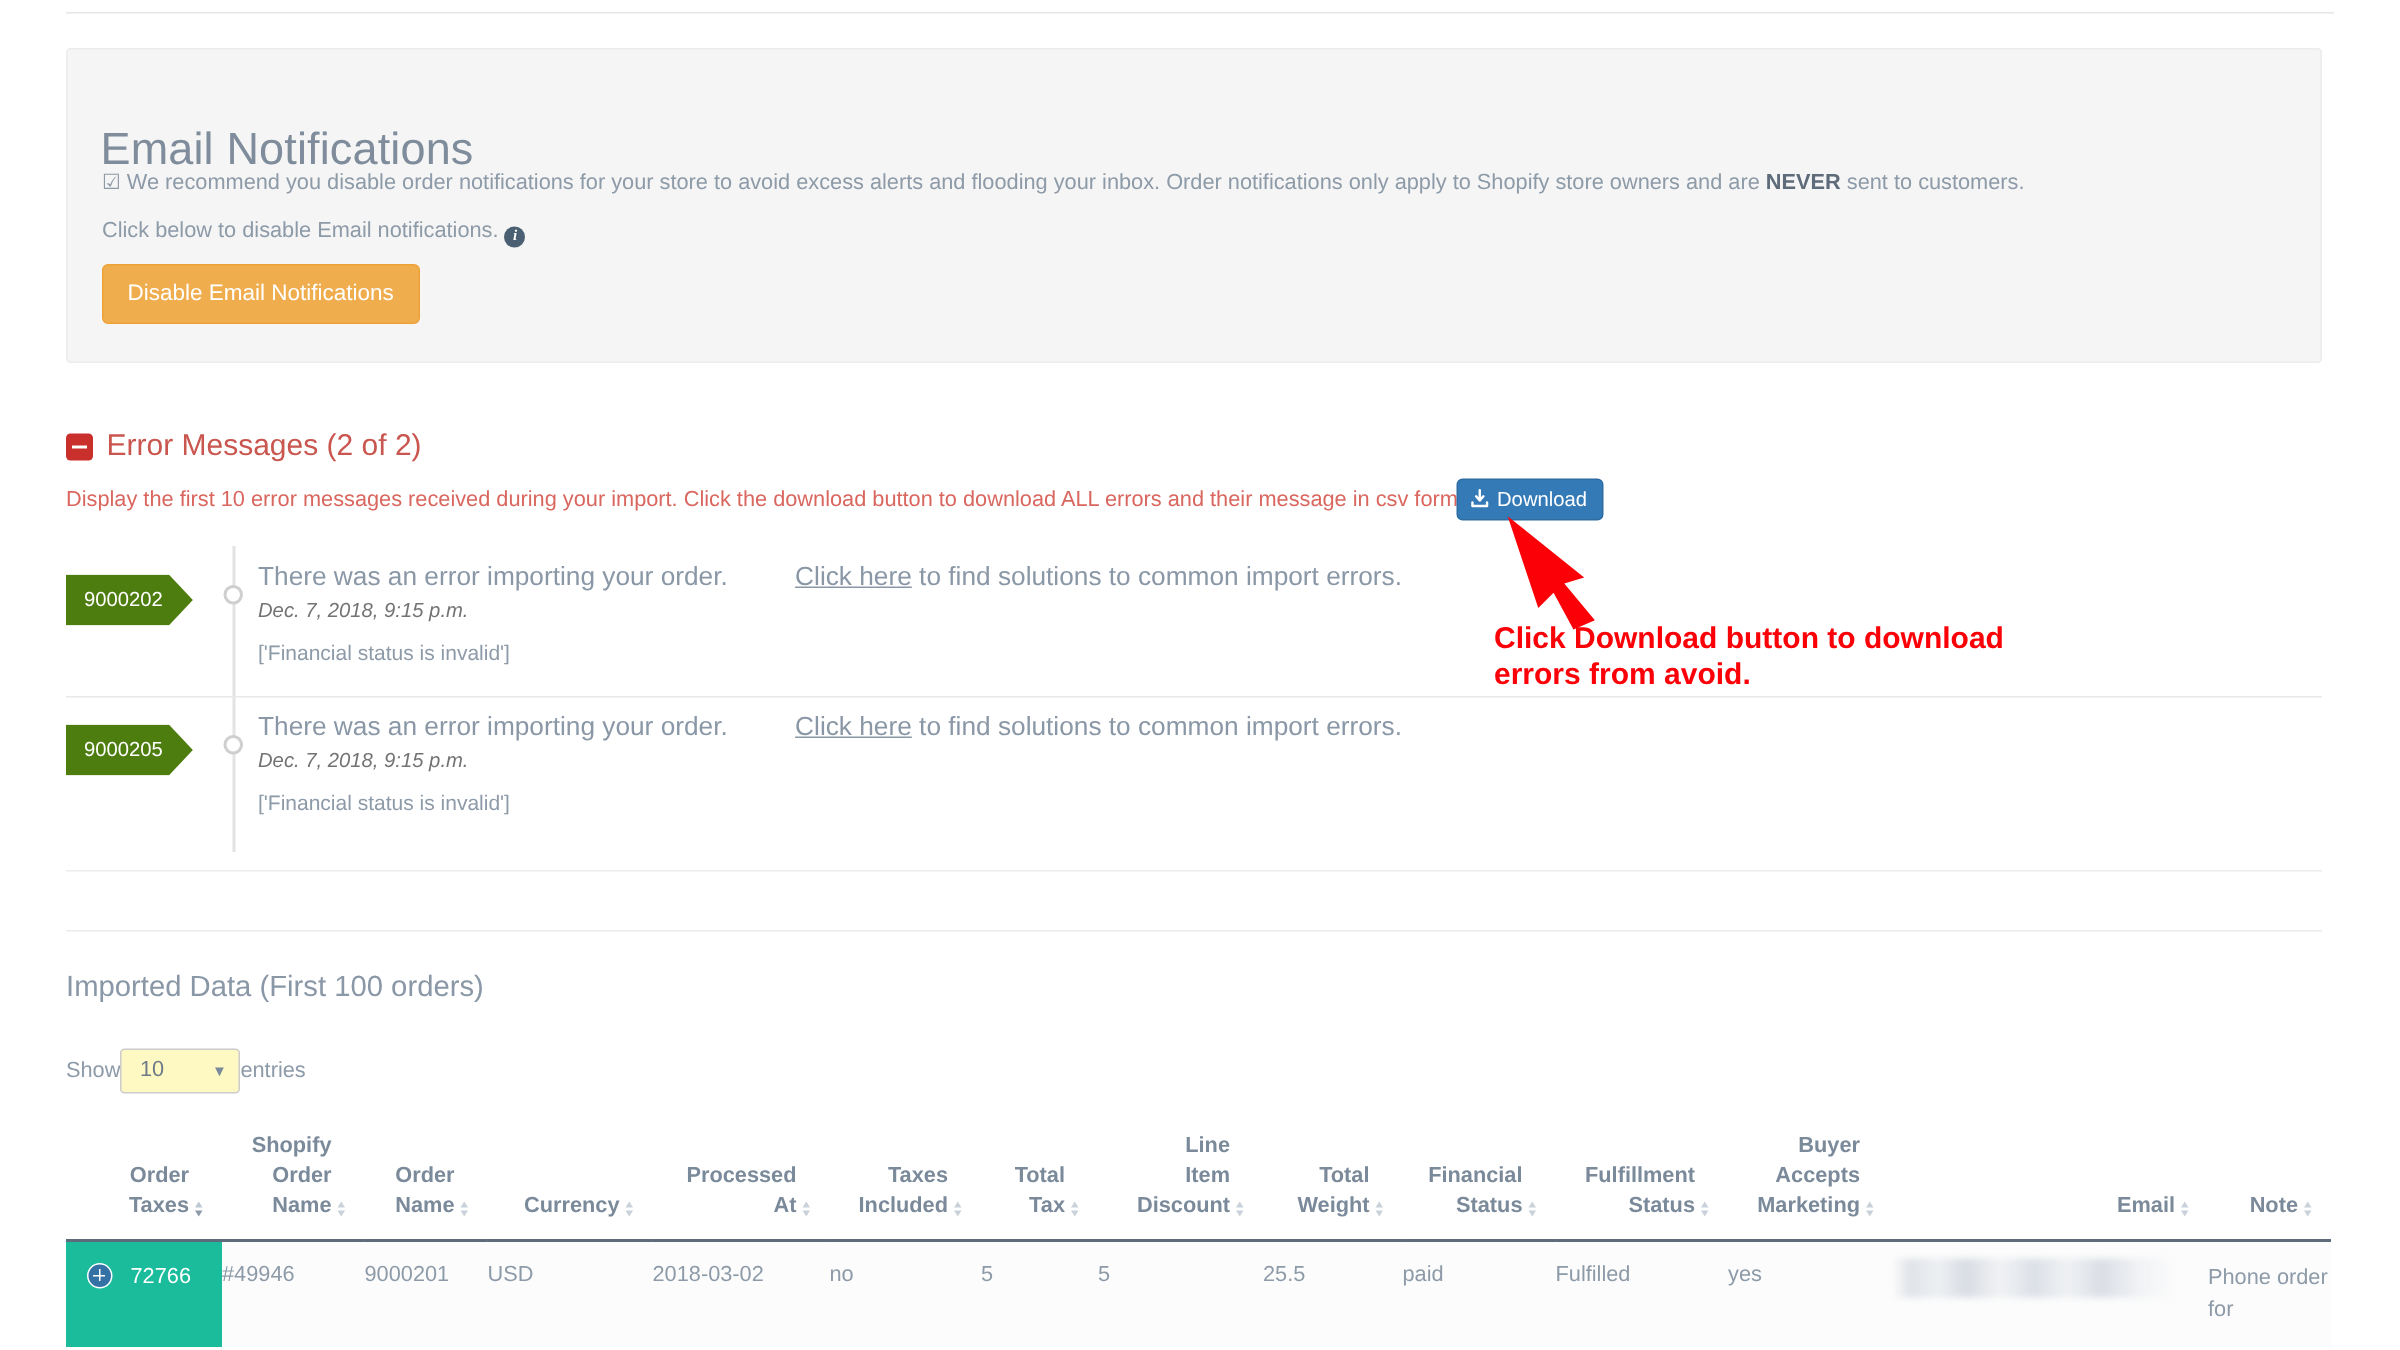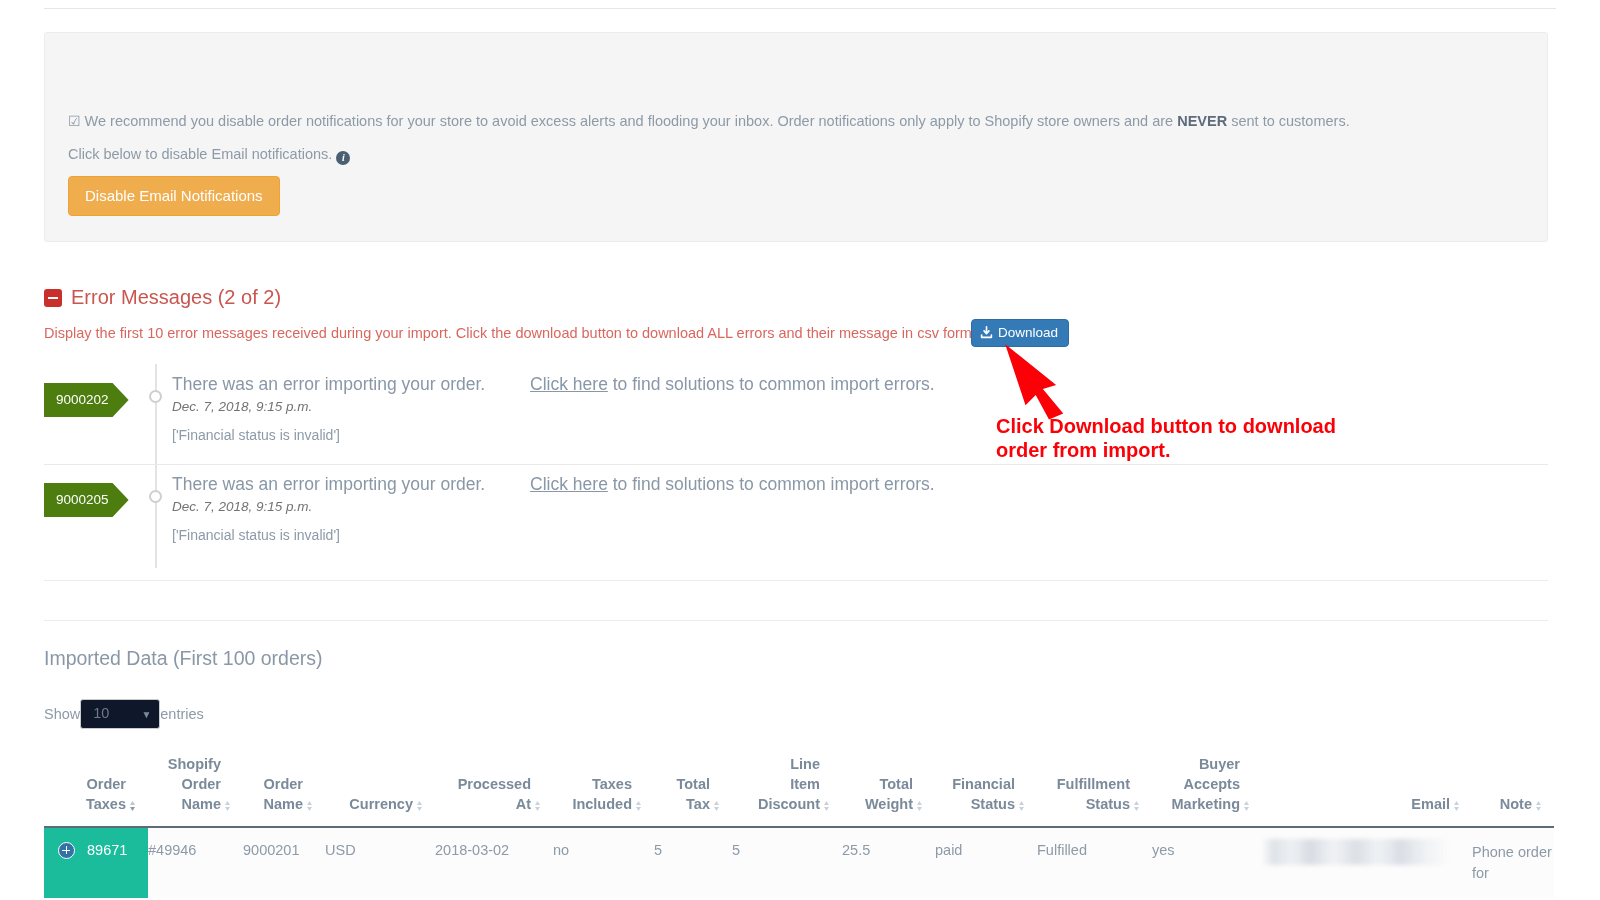--- a/index.html
+++ b/index.html
@@ -301,21 +301,21 @@
     gap: 0;
     font-size: 14.5px;
     color: #8d9aa8;
   }
   .sel-wrap {
     position: relative;
     width: 80px;
     height: 30px;
     border: 1px solid #ccc;
     border-radius: 3px;
-    background: #0f172a;
+    background: #fef9c3;
     box-sizing: border-box;
   }
   .sel-val {
     position: absolute;
     left: 12px;
     top: 5px;
     font-size: 14.5px;
     color: #6d7a88;
   }
   .sel-caret {
@@ -436,20 +436,21 @@
   .note-cell { line-height: 21px; }
 </style>
 </head>
 <body>
 
 <div class="page">
 
   <div class="top-rule"></div>
 
   <section class="email-panel">
+    <h1 class="email-title">Email Notifications</h1>
 
     <div class="email-line1">
       <span class="chk">☑</span><span>We recommend you disable order notifications for your store to avoid excess alerts and flooding your inbox. Order notifications only apply to Shopify store owners and are </span><b>NEVER</b><span> sent to customers.</span>
     </div>
 
     <div class="email-line2">
       <span>Click below to disable Email notifications.</span><span class="info-icon">i</span>
     </div>
 
     <button class="btn-disable">Disable Email Notifications</button>
@@ -493,21 +494,21 @@
         <div class="tl-detail">['Financial status is invalid']</div>
       </div>
     </div>
   </div>
 
   <svg class="annot-arrow" viewBox="0 0 150 80">
     <path d="M6 6 L56 46 L43 50 L63 74 L49 80 L36 56 L26 66 Z" fill="#fb0007" transform="translate(-1,-2) scale(1.02)"></path>
   </svg>
   <div class="annot-text">
     <div>Click Download button to download</div>
-    <div>order from import.</div>
+    <div>errors from avoid.</div>
   </div>
 
   <div class="rule2"></div>
   <div class="rule3"></div>
 
   <h2 class="imp-title">Imported Data (First 100 orders)</h2>
 
   <div class="length-ctl">
     <span>Show</span>
     <span class="sel-wrap">
@@ -648,21 +649,21 @@
             <svg class="sort" viewBox="0 0 11 14">
               <path d="M3 6 L5.5 2 L8 6 Z" fill="#c9d2db"></path>
                 <path d="M3 8 L5.5 12 L8 8 Z" fill="#c9d2db"></path>
             </svg>
           </th>
         </tr>
       </thead>
       <tbody>
         <tr>
           <td class="first">
-            <span class="plus-ico"></span><span>89671</span>
+            <span class="plus-ico"></span><span>72766</span>
           </td>
           <td>#49946</td>
           <td>9000201</td>
           <td>USD</td>
           <td>2018-03-02</td>
           <td>no</td>
           <td>5</td>
           <td>5</td>
           <td>25.5</td>
           <td>paid</td>

